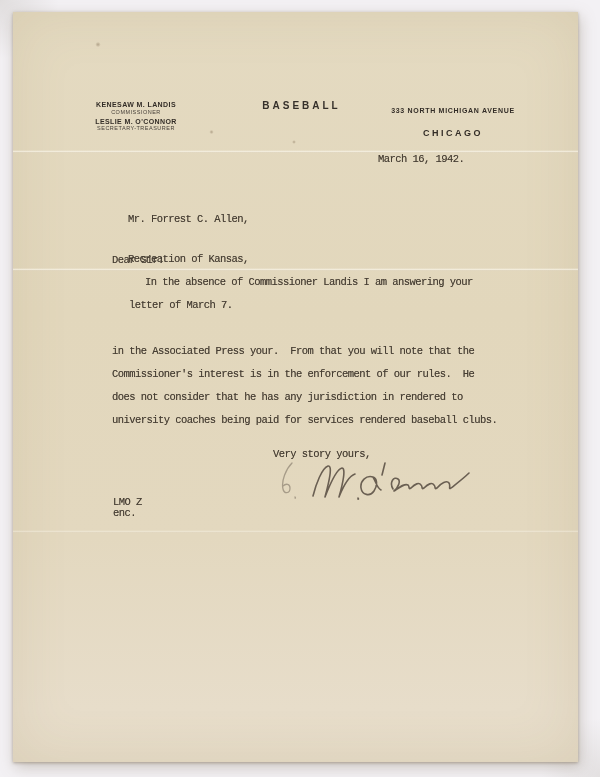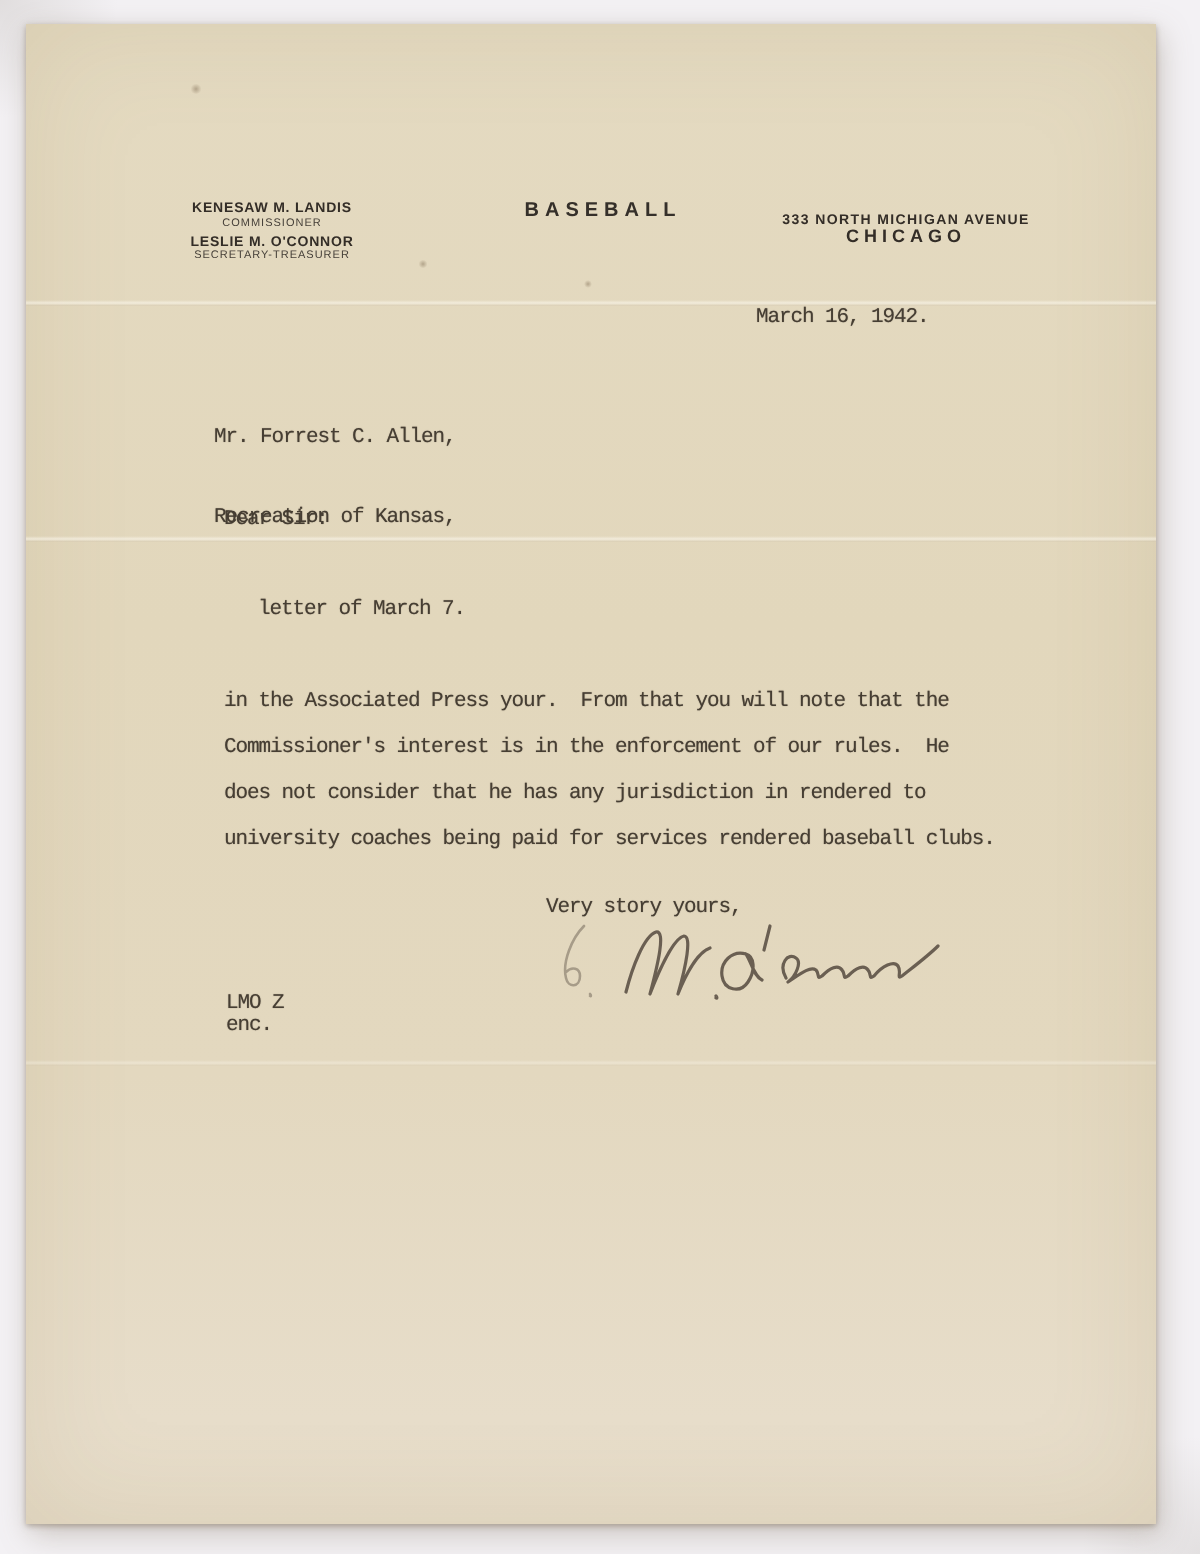--- a/index.html
+++ b/index.html
@@ -41,22 +41,22 @@
   .lh{position:absolute;color:#332d27;line-height:1;}
   .lh-title{
     left:12px;right:0;top:66px;text-align:center;
     font-weight:700;font-size:10px;letter-spacing:3px;color:#35302a;margin-top:23px;
   }
   .lh-left{left:64px;top:89px;width:118px;text-align:center;}
   .officer-name{font-size:7px;font-weight:700;letter-spacing:.4px;}
   .officer-title{font-size:5.5px;letter-spacing:.5px;margin:1.5px 0 2.5px 0;color:#453f38;}
   .lh-right{left:340px;top:95px;width:200px;text-align:center;}
   .lh-address{font-size:7px;font-weight:700;letter-spacing:.7px;}
-  .lh-city{font-size:9px;font-weight:700;letter-spacing:2.5px;margin-top:0;}
-  .recipient-block{left:94px;top:174px;line-height:13.4px;}
+  .lh-city{font-size:9px;font-weight:700;letter-spacing:2.5px;margin-top:15px;}
+  .recipient-block{left:115px;top:174px;line-height:13.4px;}
   .sig{position:absolute;left:248px;top:442px;}
 </style>
 </head>
 <body>
 
 <div class="scan-bg"></div>
 
 <div class="paper">
 
   <div class="crease" style="top:138px"></div>
@@ -82,20 +82,21 @@
 
   <div class="typed" style="left:365px;top:142px">March 16, 1942.</div>
 
   <div class="typed recipient-block">
     <div>Mr. Forrest C. Allen,</div>
     <div>Recreation of Kansas,</div>
   </div>
 
   <div class="typed" style="left:99px;top:243px">Dear Sir:</div>
 
+  <div class="typed" style="left:132px;top:265px">In the absence of Commissioner Landis I am answering your</div>
   <div class="typed" style="left:116px;top:288px">letter of March 7.</div>
   <div class="typed" style="left:99px;top:334px">in the Associated Press your.  From that you will note that the</div>
   <div class="typed" style="left:99px;top:357px">Commissioner's interest is in the enforcement of our rules.  He</div>
   <div class="typed" style="left:99px;top:380px">does not consider that he has any jurisdiction in rendered to</div>
   <div class="typed" style="left:99px;top:403px">university coaches being paid for services rendered baseball clubs.</div>
 
   <div class="typed" style="left:260px;top:437px">Very story yours,</div>
 
   <svg class="sig" width="212" height="58" viewBox="0 0 212 58" aria-label="L. M. O'Connor">
     <g fill="none" stroke="#564b40" stroke-linecap="round" stroke-linejoin="round">

